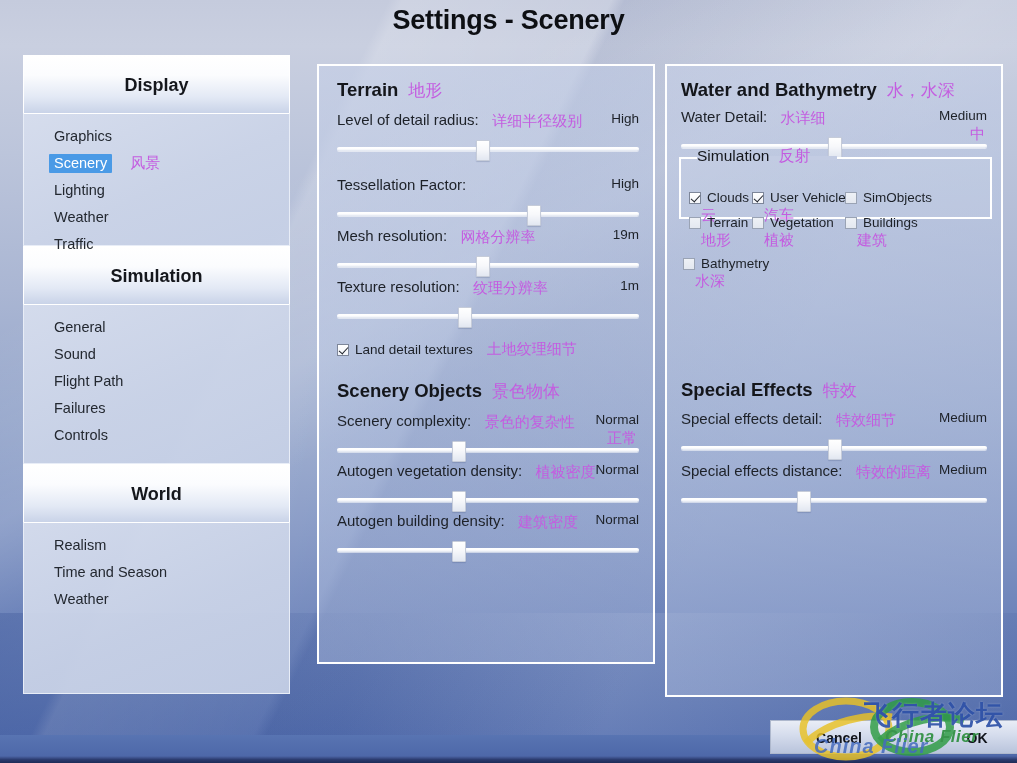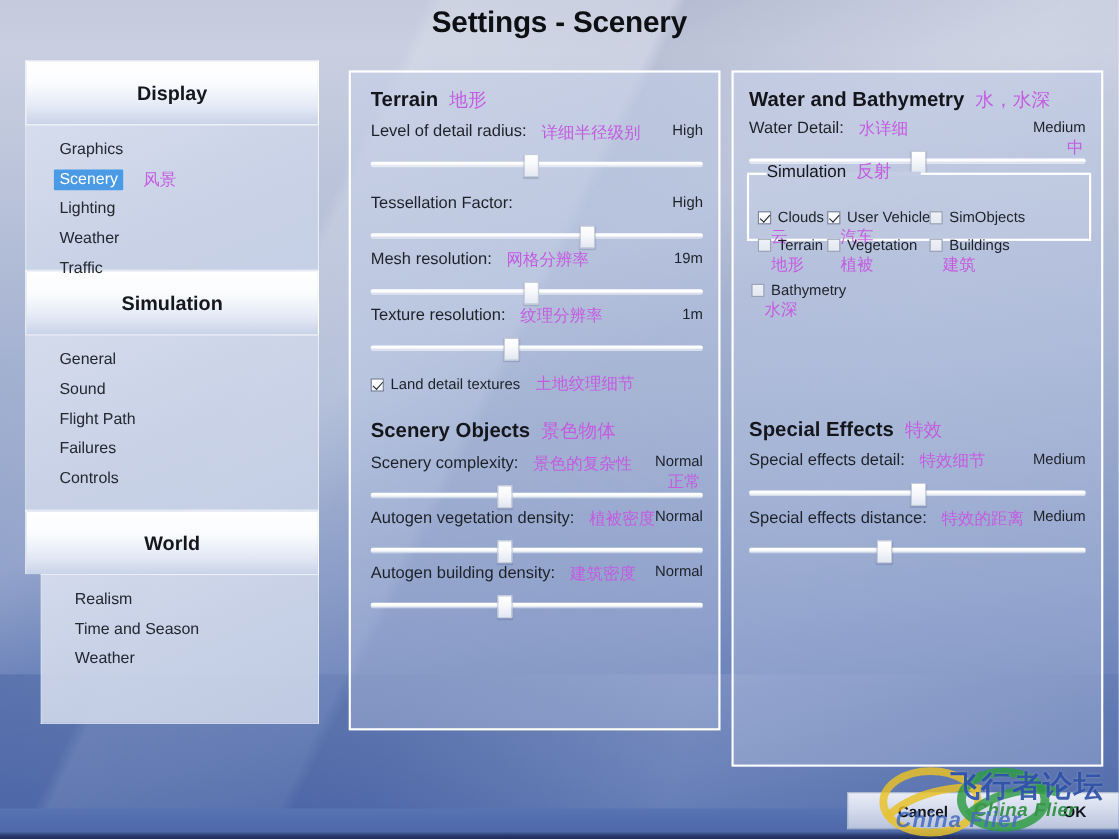--- a/index.html
+++ b/index.html
@@ -94,21 +94,21 @@
   }
   .nav-list {
     background: linear-gradient(155deg, rgba(215,222,238,0.93) 0%, rgba(203,212,232,0.93) 55%, rgba(198,208,230,0.93) 100%);
     border: 1px solid #e8edf7;
     border-top: 1px solid #ffffff;
     box-sizing: border-box;
     padding: 9px 0 14px 0;
   }
   .nav-list.tall-display { height: 133px; }
   .nav-list.tall-sim { height: 160px; }
-  .nav-list.tall-world { height: 136px; margin-left: 14px; }
+  .nav-list.tall-world { height: 172px; }
   .nav-item {
     display: flex;
     align-items: center;
     height: 27px;
     padding-left: 25px;
     font-size: 14.5px;
     color: #232830;
   }
   .nav-item .lbl {
     padding: 1px 5px 2px 5px;

